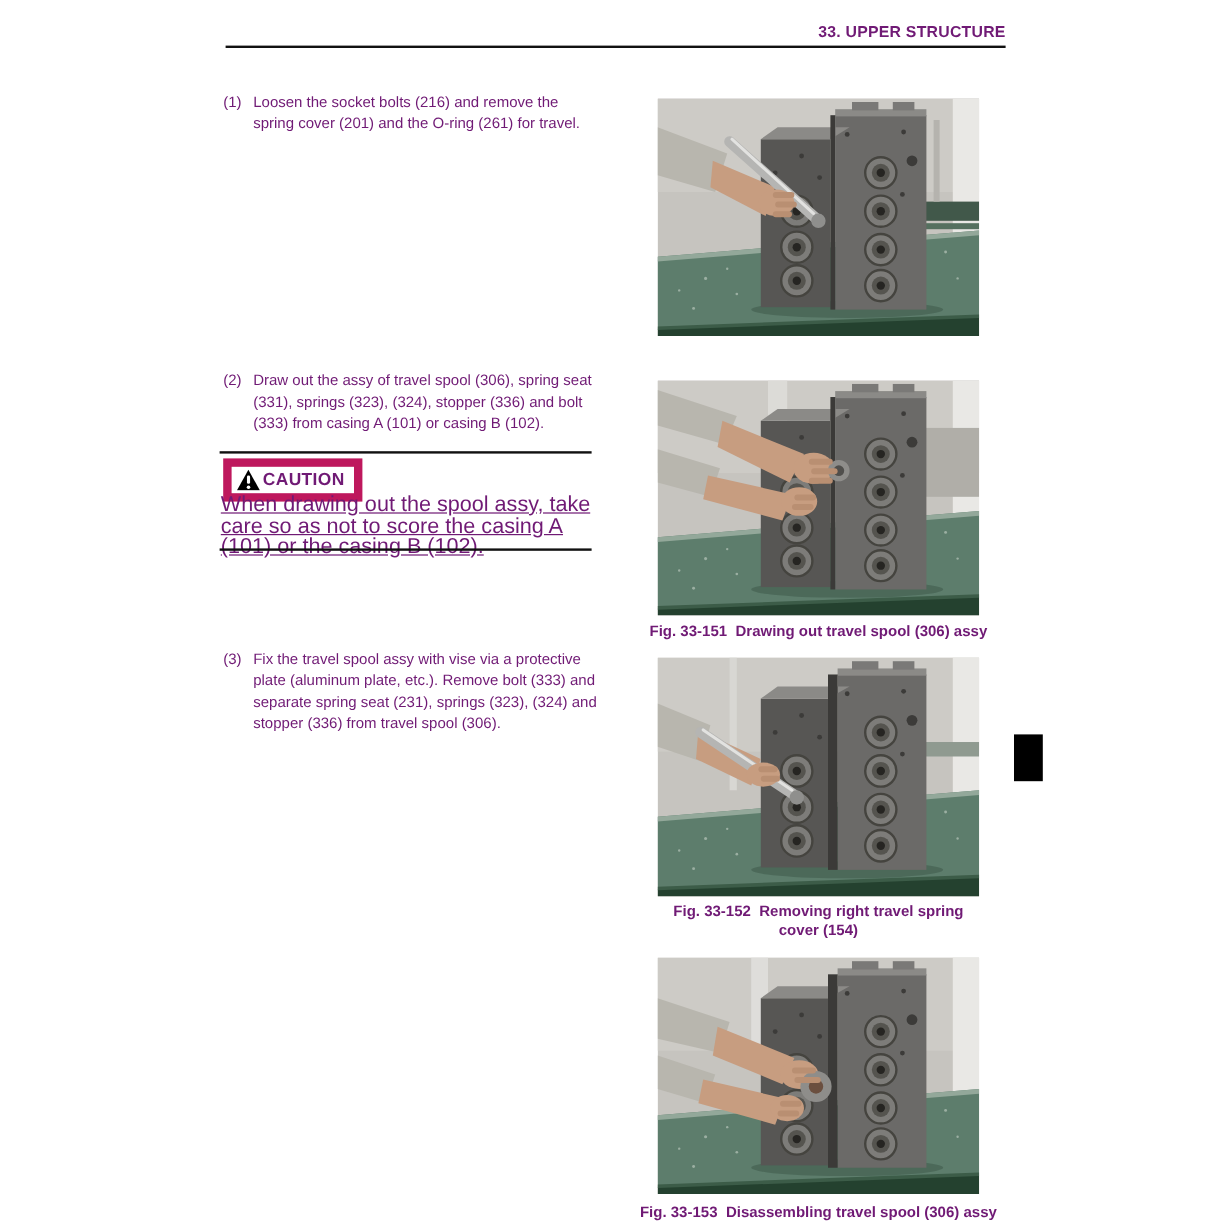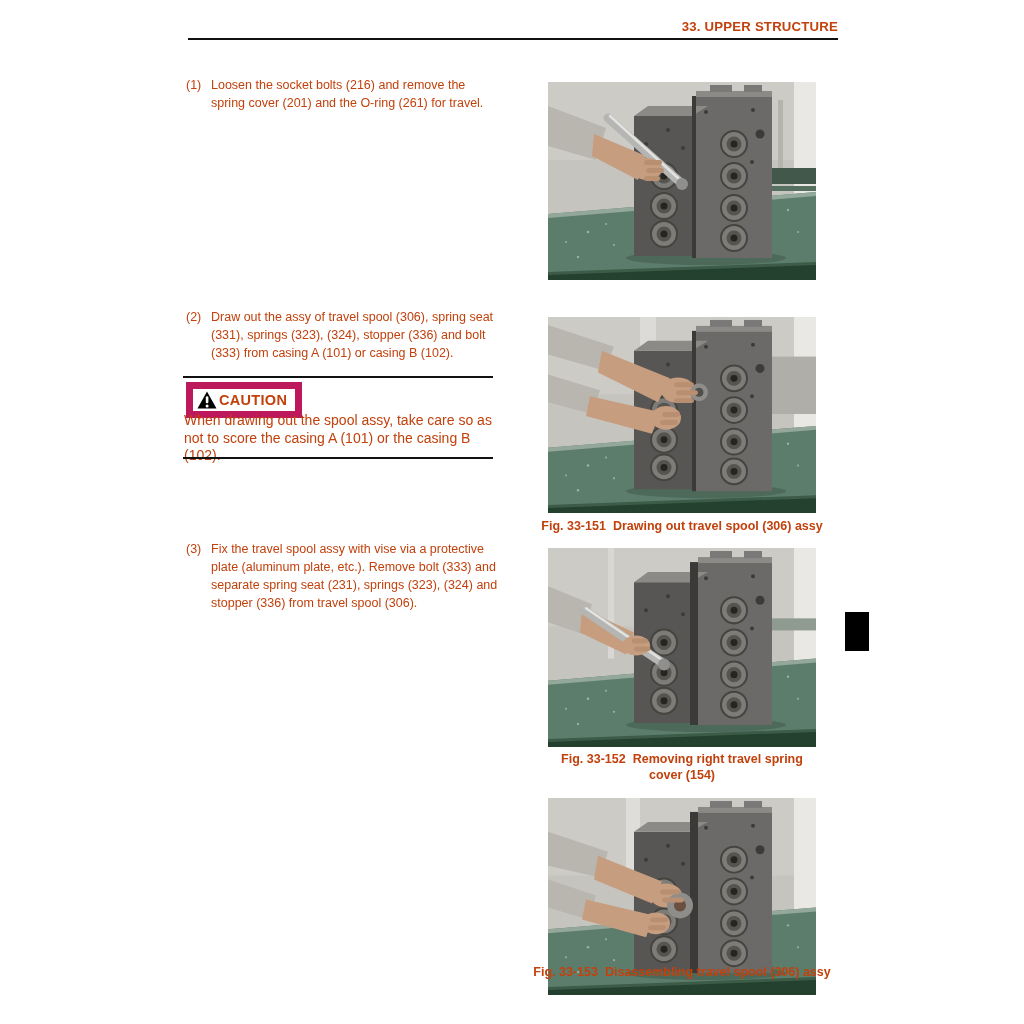--- a/index.html
+++ b/index.html
@@ -1,18 +1,18 @@
 <!DOCTYPE html>
 <html><head>
 <meta charset="utf-8">
 <style>
   html,body{margin:0;padding:0;background:#ffffff;}
   .page{
     position:relative;width:1024px;height:1024px;background:#ffffff;
-    font-family:"Liberation Sans","DejaVu Sans",sans-serif;color:#c2410c;
+    font-family:"Liberation Sans","DejaVu Sans",sans-serif;color:#701a75;
     overflow:hidden;
   }
   .abs{position:absolute;}
   .header-title{
     top:19px;left:188px;width:650px;text-align:right;
     font-size:13.2px;font-weight:bold;letter-spacing:.2px;
   }
   .header-rule{top:38px;left:188px;width:650px;height:2px;background:#111;}
   .section-heading{top:51px;left:188px;width:660px;font-size:12.8px;font-weight:bold;}
   .sec-num{display:inline-block;width:86px;}
@@ -24,35 +24,35 @@
   #step-3{top:540px;left:186px;width:318px;}
   .rule{left:183px;width:310px;height:2px;background:#111;}
   #rule-1{top:376px;}
   #rule-2{top:457px;}
   .caution-box{
     top:382px;left:186px;height:20px;
     display:inline-flex;align-items:center;gap:2px;
     border:7px solid #be185d;padding:1px 8px 1px 4px;background:#fff;
   }
   .caution-label{font-size:14.5px;font-weight:bold;letter-spacing:.3px;}
-  .caution-text{top:412px;left:184px;width:316px;font-size:14px;line-height:17.5px;}
+  .caution-text{top:412px;left:184px;width:316px;font-size:18px;line-height:17.5px;text-decoration:underline;}
   .photo{left:548px;width:268px;margin:0;padding:0;}
   #photo-1{top:82px;height:198px;}
   #photo-2{top:317px;height:196px;}
   #photo-3{top:548px;height:199px;}
   #photo-4{top:798px;height:197px;}
   .photo svg{display:block;width:100%;height:100%;}
   .caption{
     font-size:12.5px;font-weight:bold;text-align:center;line-height:16px;
   }
   .caption .fig-label{margin-right:7px;white-space:nowrap;}
   #caption-1{top:286px;left:512px;width:340px;white-space:nowrap;}
   #caption-2{top:518px;left:512px;width:340px;white-space:nowrap;}
   #caption-3{top:751px;left:557px;width:250px;}
-  #caption-4{top:964px;left:502px;width:360px;white-space:nowrap;text-align:center;}
+  #caption-4{top:1002px;left:502px;width:360px;white-space:nowrap;text-align:center;}
   .page-tab{top:612px;left:845px;width:24px;height:39px;background:#000;}
   .warn-icon{display:inline-block;width:20px;height:18px;}
 </style>
 </head>
 <body>
 
 <div class="page">
 
   <div class="abs header-title">33. UPPER STRUCTURE</div>
   <div class="abs header-rule"></div>

